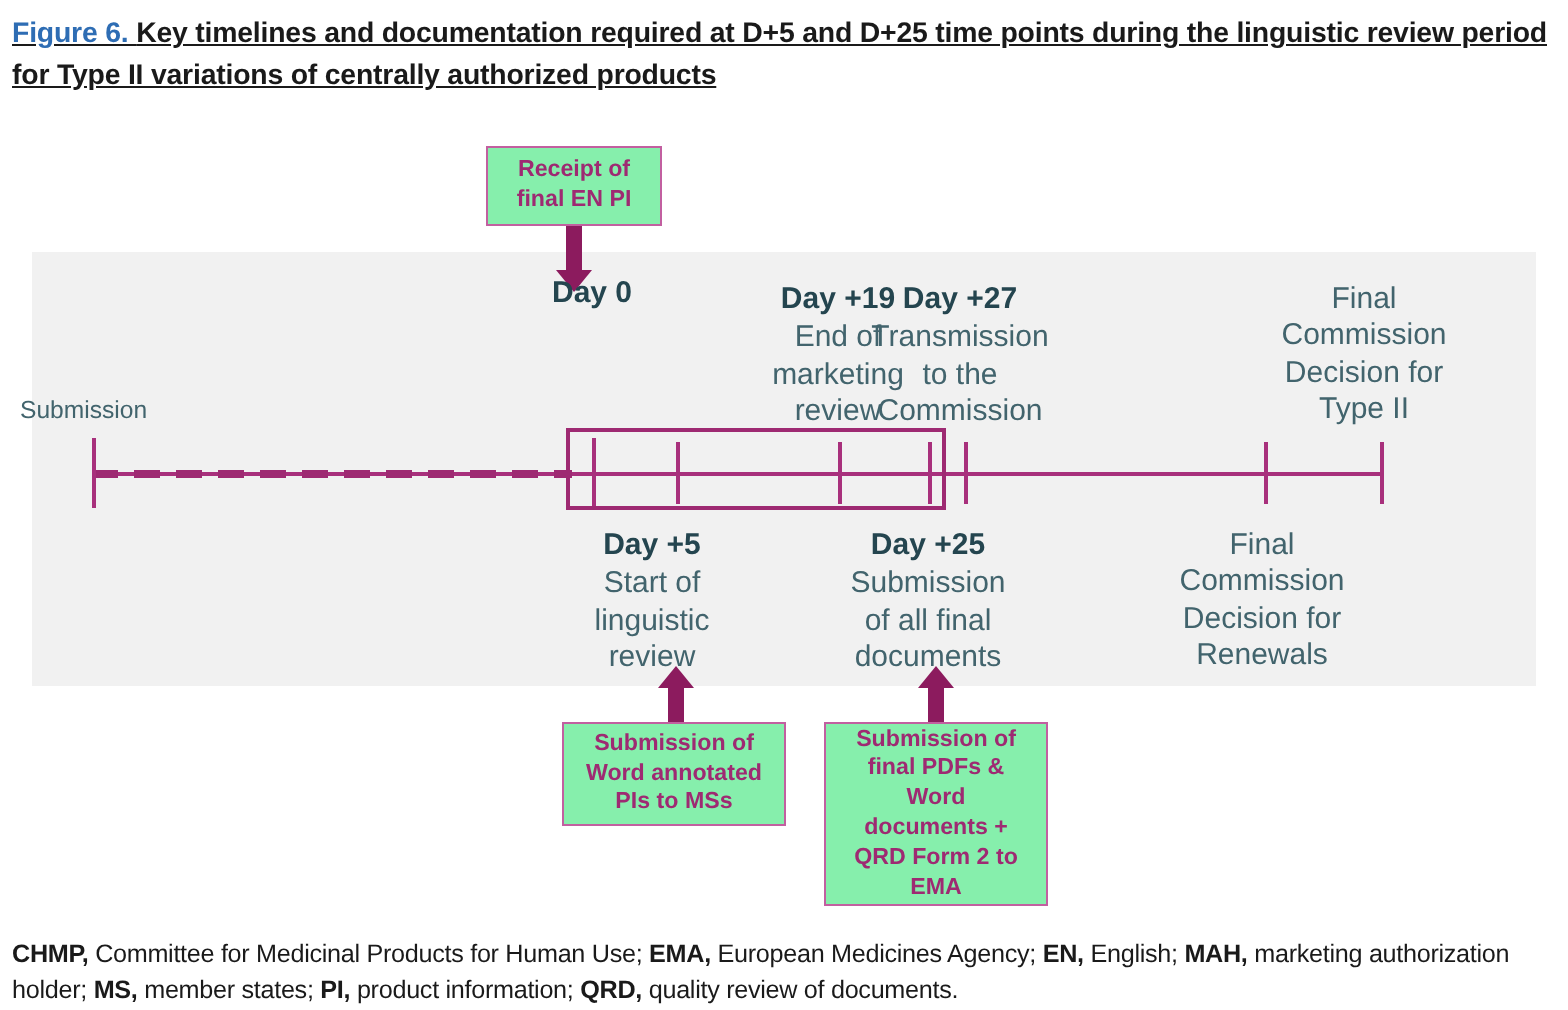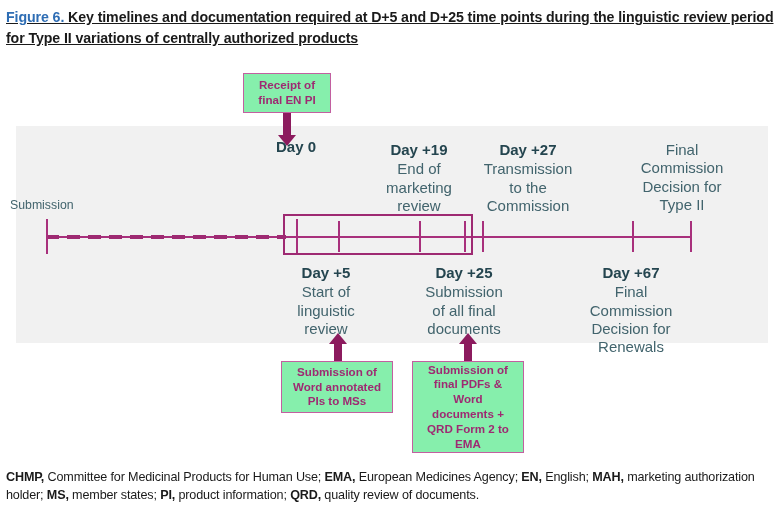--- a/index.html
+++ b/index.html
@@ -199,21 +199,21 @@
   <span class="day">Day 0</span>
 </div>
 
 <div class="tl-label" style="left:374px; top:141px; width:90px;">
   <span class="day">Day +19</span>
   <span class="desc" style="white-space:pre-line;">End of
 marketing
 review</span>
 </div>
 
-<div class="tl-label" style="left:476px; top:141px; width:104px;">
+<div class="tl-label" style="left:428px; top:141px; width:104px;">
   <span class="day">Day +27</span>
   <span class="desc" style="white-space:pre-line;">Transmission
 to the
 Commission</span>
 </div>
 
 <div class="tl-label" style="left:629px; top:141px; width:106px;">
   <span class="desc" style="white-space:pre-line;">Final
 Commission
 Decision for
@@ -228,21 +228,20 @@
 </div>
 
 <div class="tl-label" style="left:417px; top:264px; width:94px;">
   <span class="day">Day +25</span>
   <span class="desc" style="white-space:pre-line;">Submission
 of all final
 documents</span>
 </div>
 
 <div class="tl-label" style="left:578px; top:264px; width:106px;">
-  <span class="day">Day +67</span>
   <span class="desc" style="white-space:pre-line;">Final
 Commission
 Decision for
 Renewals</span>
 </div>
 
 <div class="arrow up" style="left:329px; top:333px;">
   <span class="head"></span>
   <span class="shaft"></span>
 </div>

